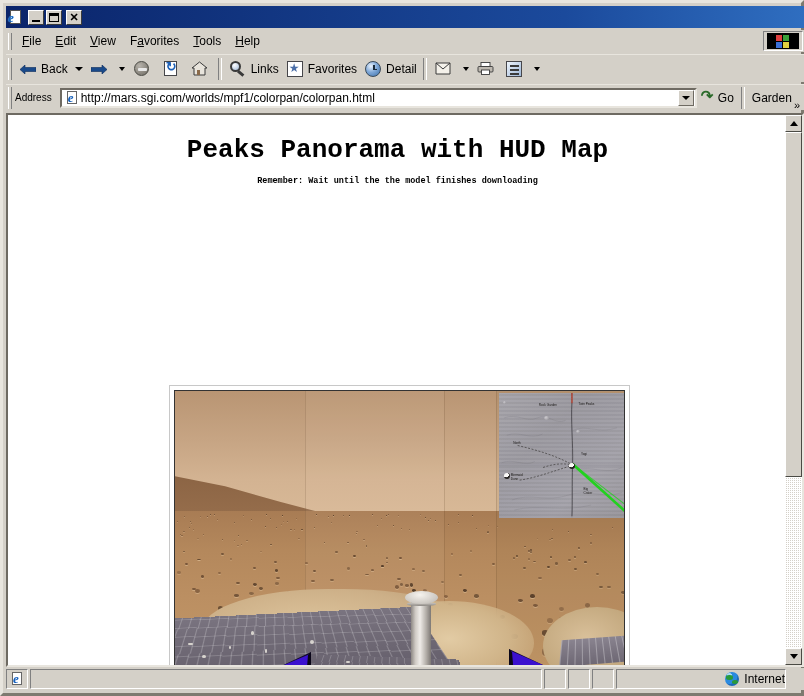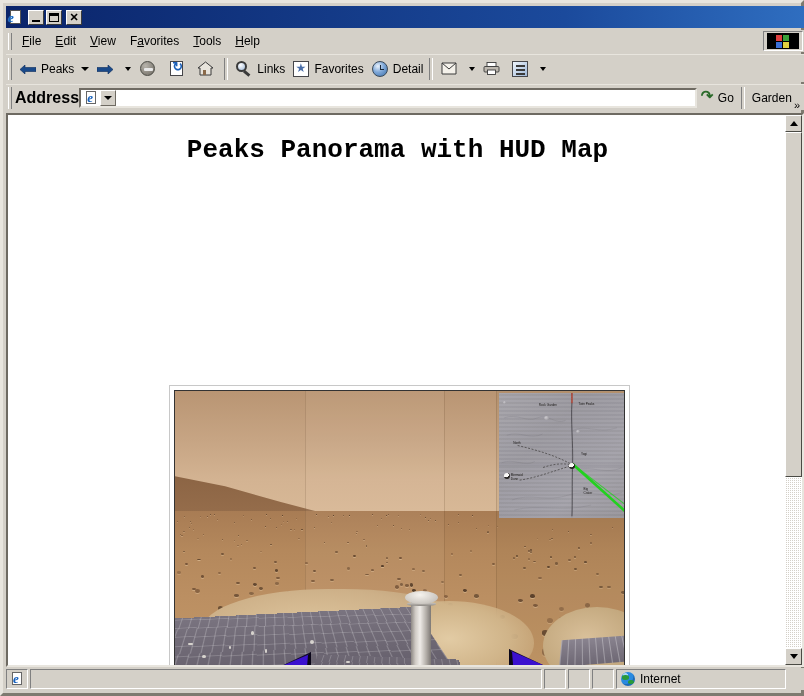--- a/index.html
+++ b/index.html
@@ -200,21 +200,21 @@
     content:''; position:absolute; left:3px; top:3px; width:9px; height:2px;
     background:#3a3a3a; box-shadow:0 4px 0 #3a3a3a, 0 8px 0 #3a3a3a;
   }
 
   
   #addressbar {
     position:absolute; left:3px; top:81px; width:798px; height:26px;
     background:#d4d0c8; display:flex; align-items:center;
     border-top:1px solid #e8e5de;
   }
-  #addr-label { font-size:16px; color:#000; margin-right:0; white-space:nowrap;font-weight:bold; }
+  #addr-label { font-size:10px; color:#000; margin-right:8px; white-space:nowrap; }
   #addr-field {
     flex:1 1 auto; height:20px; background:#fff;
     border:2px solid #808080;
     border-top-color:#6e6a62; border-left-color:#6e6a62;
     border-right-color:#e8e5de; border-bottom-color:#e8e5de;
     display:flex; align-items:center; position:relative; overflow:hidden;
   }
   #addr-icon {
     width:14px; height:15px; margin:0 3px 0 2px; position:relative; flex:0 0 auto;
   }
@@ -441,21 +441,21 @@
   
   #statusbar {
     position:absolute; left:3px; bottom:3px; width:798px; height:22px;
     background:#d4d0c8; display:flex; align-items:center;
   }
   .sb-panel {
     height:20px; margin-right:2px;
     border:1px solid #d4d0c8;
     border-top-color:#808080; border-left-color:#808080;
     border-right-color:#fff; border-bottom-color:#fff;
-    display:flex; align-items:center; font-size:12px; color:#000;
+    display:flex; align-items:center; font-size:12px; color:#000;justify-content:flex-end;
   }
   #sp-icon { width:22px; justify-content:center; }
   #sp-main { flex:1 1 auto; }
   #sp-a { width:22px; }
   #sp-b { width:22px; }
   #sp-c { width:22px; }
   #sp-zone { width:170px; padding-left:4px; }
   #zone-globe {
     width:14px; height:14px; border-radius:50%; margin-right:5px;
     background:radial-gradient(circle at 32% 28%, #a8d8f8 0 18%, #2a8ae0 22% 55%, #1c6ab8 60% 100%);
@@ -531,21 +531,21 @@
     <div class="grip"></div>
 
     <div class="tb-btn">
       <span class="ico">
         <span class="ar-back">
           <svg viewBox="0 0 16 9">
               <path d="M5,0 L5,2.5 L16,2.5 L16,6.5 L5,6.5 L5,9 L0,4.5 Z" fill="#1a4a8a" stroke="#0a2a5a" stroke-width="0.6"></path>
             </svg>
         </span>
       </span>
-      <span>Peaks</span>
+      <span>Back</span>
     </div>
     <div class="tb-arrow"></div>
 
     <div class="tb-btn">
       <span class="ico">
         <span class="ar-fwd">
           <svg viewBox="0 0 16 9">
               <path d="M11,0 L11,2.5 L0,2.5 L0,6.5 L11,6.5 L11,9 L16,4.5 Z" fill="#1a4a8a" stroke="#0a2a5a" stroke-width="0.6"></path>
             </svg>
         </span>
@@ -632,39 +632,41 @@
     <div class="tb-arrow sm"></div>
   </div>
 
   <div id="addressbar">
     <div class="grip"></div>
     <div id="addr-label">Address</div>
     <div id="addr-field">
       <span id="addr-icon">
         <span class="ie-small"><span class="pg"></span><span class="ee">e</span></span>
       </span>
+      <span id="addr-url" title="http://mars.sgi.com/worlds/mpf1/colorpan/colorpan.html">http://mars.sgi.com/worlds/mpf1/colorpan/colorpan.html</span>
       <span id="addr-drop">
           <i></i>
         </span>
     </div>
     <div id="go-btn">
       <span class="go-ico"></span>
       <span>Go</span>
     </div>
     <div class="tb-sep"></div>
     <div id="links-btn">
       <span>Garden</span>
       <span id="links-chev">»</span>
     </div>
   </div>
 
   <div id="content-outer">
     <div id="page">
 
       <h1 id="page-title">Peaks Panorama with HUD Map</h1>
+      <div id="page-subtitle">Remember: Wait until the the model finishes downloading</div>
 
 
       <div id="vrml-wrap">
         <div id="vrml-view">
 
           <div id="sky"></div>
           <div id="ridge"></div>
           <div id="ground-far"></div>
           <div id="ground"></div>
 

